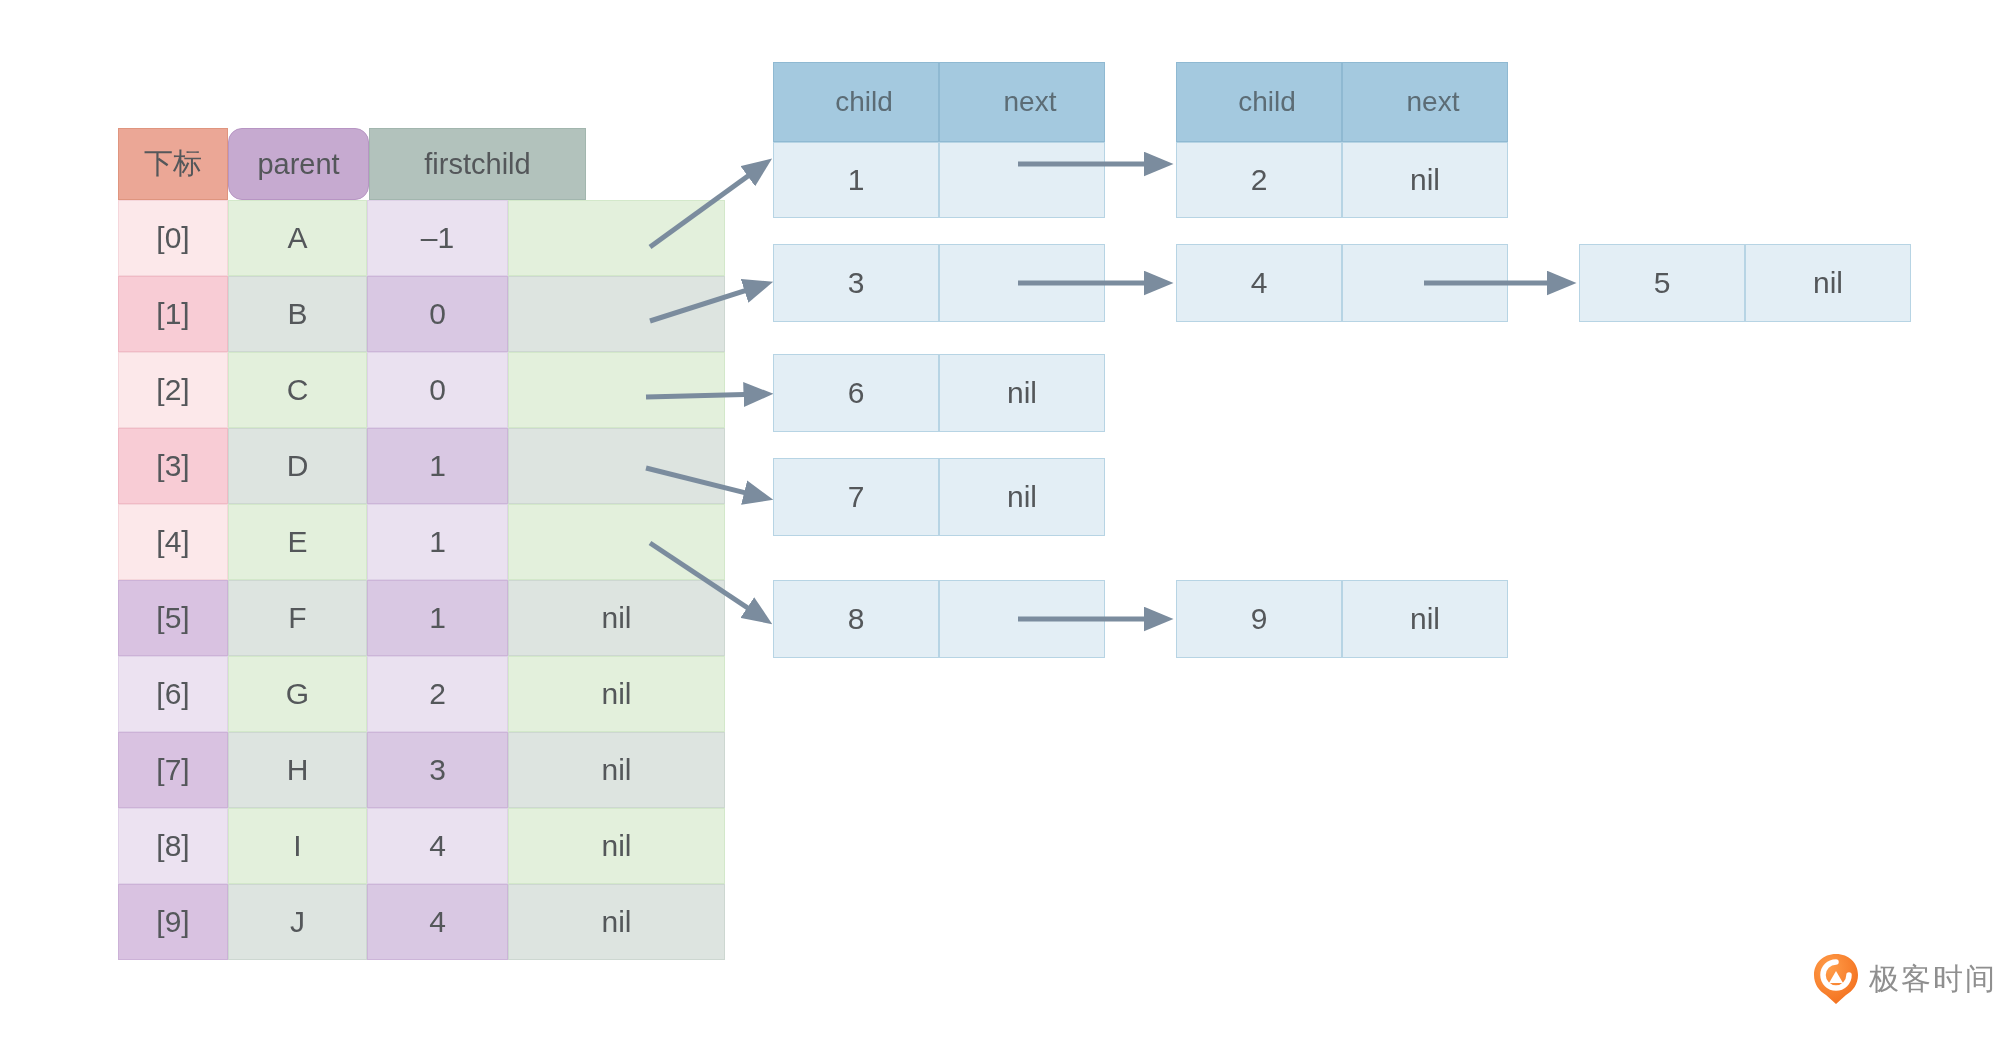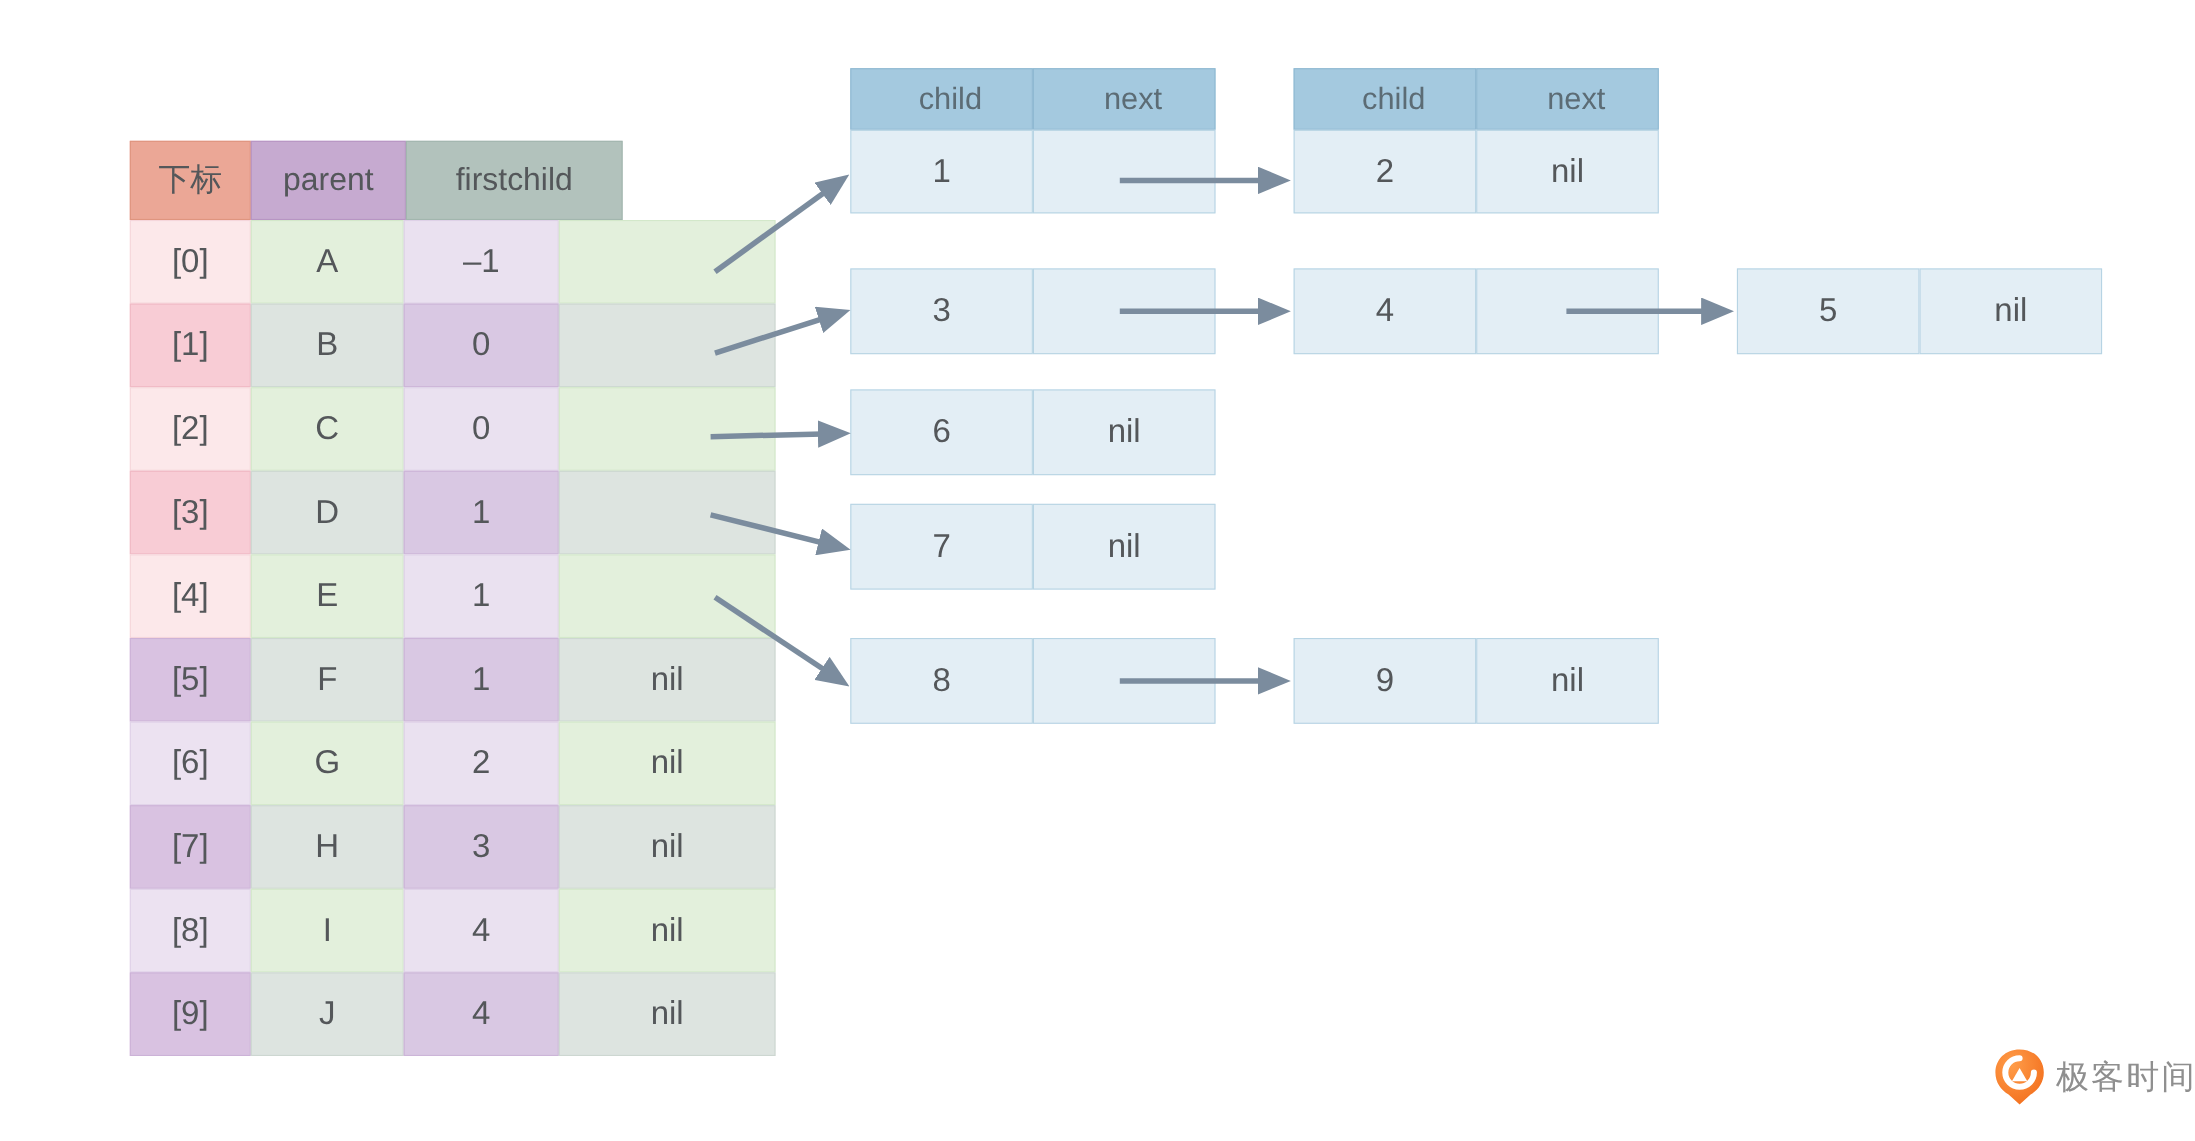--- a/index.html
+++ b/index.html
@@ -8,40 +8,40 @@
     font-family:"Liberation Sans","DejaVu Sans",sans-serif;color:var(--text,#54575a);
   }
   
   .ptable{position:absolute;left:118px;top:128px;}
   .trow{display:flex;align-items:flex-end;}
   .tcell{
     display:flex;align-items:center;justify-content:center;
     height:76px;box-sizing:border-box;font-size:30px;border:1px solid transparent;
   }
   .hd{height:72px;font-size:29px;}
-  .c0{width:110px}.c1{width:139px}.c2{width:141px}.c3{width:197px}
+  .c0{width:110px}.c1{width:139px}.c2{width:141px}.c3{width:217px}
   .hd.c0{background:var(--index-header);border-color:#df957f;}
   .hd.c1,.hd.c3{background:var(--green-header);border-color:#a2b6ae;}
-  .hd.c2{background:var(--parent-header);border-color:#b795c3;}
+  .hd.c2{background:var(--parent-header);border-color:#b795c3;border-radius:14px;}
   .c0.pink-light{background:var(--index-pink-light);border-color:#f5d6db;}
   .c0.pink-dark{background:var(--index-pink-dark);border-color:#f0bac5;}
   .c0.purple-light{background:var(--index-purple-light);border-color:#e0d2e8;}
   .c0.purple-dark{background:var(--index-purple-dark);border-color:#ccb2d7;}
   .c1.light,.c3.light{background:var(--green-light);border-color:#d3e8ca;}
   .c1.dark,.c3.dark{background:var(--green-dark);border-color:#cdd7d1;}
   .c2.light{background:var(--parent-light);border-color:#ded1e7;}
   .c2.dark{background:var(--parent-dark);border-color:#ccb5d8;}
   
   .node{position:absolute;display:flex;flex-direction:column;}
   .nrow{display:flex;}
   .ncell{
     width:166px;box-sizing:border-box;display:flex;align-items:center;justify-content:center;
     background:var(--node-body);border:1px solid var(--node-border);font-size:30px;
   }
-  .nhead .ncell{background:var(--node-header);border-color:#8fb9d2;height:56px;font-size:28px;color:#5c6c75;padding-left:16px;}
+  .nhead .ncell{background:var(--node-header);border-color:#8fb9d2;height:80px;font-size:28px;color:#5c6c75;padding-left:16px;}
   
   #arrows{position:absolute;left:0;top:0;pointer-events:none;}
   #arrows line{stroke:var(--arrow);stroke-width:5;}
   
   .logo{position:absolute;left:1811px;top:952px;display:flex;align-items:center;gap:8px;}
   .logo-text{font-size:30px;color:#8f8f8f;letter-spacing:2px;white-space:nowrap;}
 </style>
 </head>
 <body>
 

